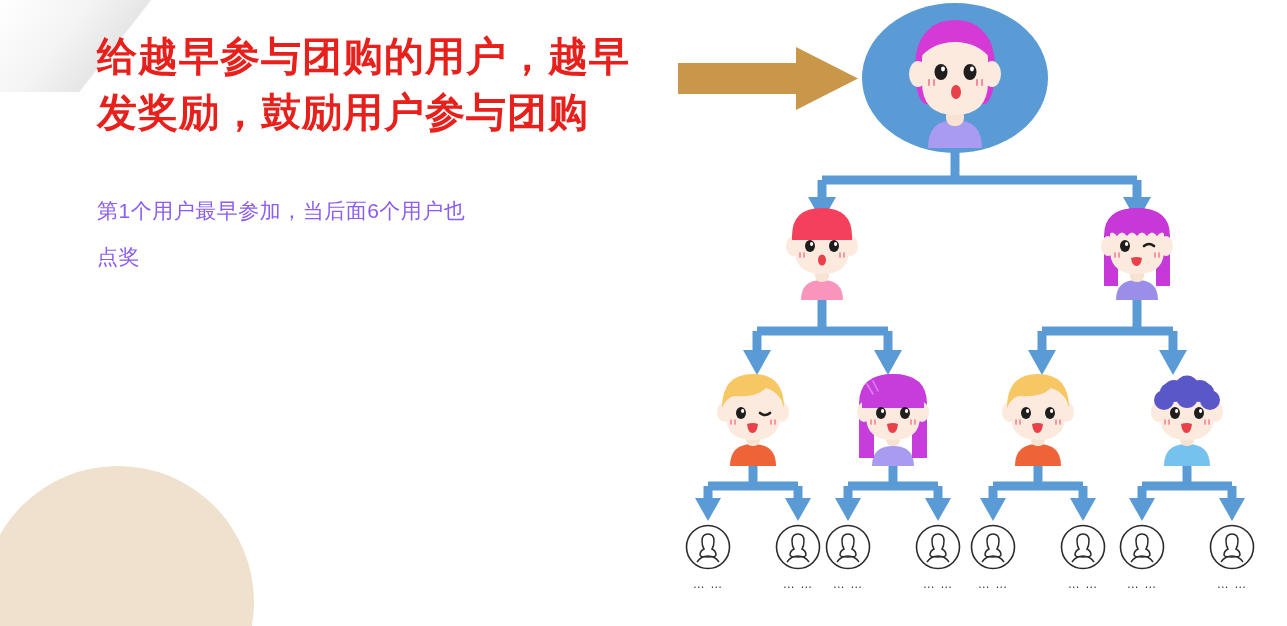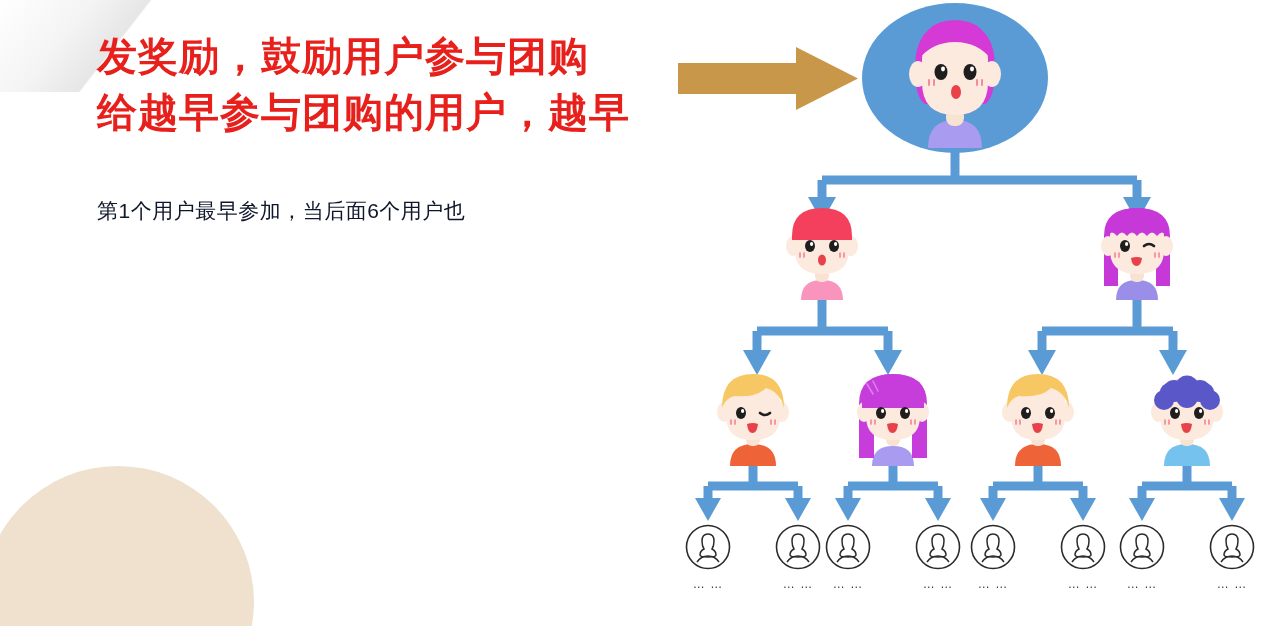--- a/index.html
+++ b/index.html
@@ -24,21 +24,21 @@
 
   
   .headline{
     position:absolute;left:97px;top:28px;width:570px;
     color:#e8201c;font-size:40px;font-weight:bold;line-height:56px;
     letter-spacing:1px;
   }
   .headline .l{display:block;}
   .body-text{
     position:absolute;left:97px;top:188px;width:520px;
-    color:#0f172a;font-size:21px;line-height:46px;letter-spacing:.5px;
+    color:#8b5cf6;font-size:21px;line-height:46px;letter-spacing:.5px;
   }
   .body-text .l{display:block;}
 
   
   .gold-arrow{position:absolute;left:678px;top:47px;width:180px;height:63px;}
 
   
   .tree-lines{position:absolute;left:0;top:0;width:1287px;height:626px;pointer-events:none;}
 
   
@@ -58,26 +58,27 @@
 </head>
 <body>
 
 <div id="slide">
 
   <div class="corner-fold"></div>
 
   <div class="beige-circle"></div>
 
   <div class="headline">
+    <span class="l">给越早参与团购的用户，越早</span>
     <span class="l">发奖励，鼓励用户参与团购</span>
-    <span class="l">给越早参与团购的用户，越早</span>
   </div>
 
   <div class="body-text">
     <span class="l">第1个用户最早参加，当后面6个用户也</span>
+    <span class="l">点奖</span>
   </div>
 
   <div class="gold-arrow">
     <svg width="180" height="63" viewBox="0 0 180 63">
       <polygon points="0,16 118,16 118,0 180,31.5 118,63 118,47 0,47" fill="#c9974a"></polygon>
     </svg>
   </div>
 
   <svg class="tree-lines" viewBox="0 0 1287 626">
     <g stroke="#5b9bd5" stroke-width="9" fill="none">

